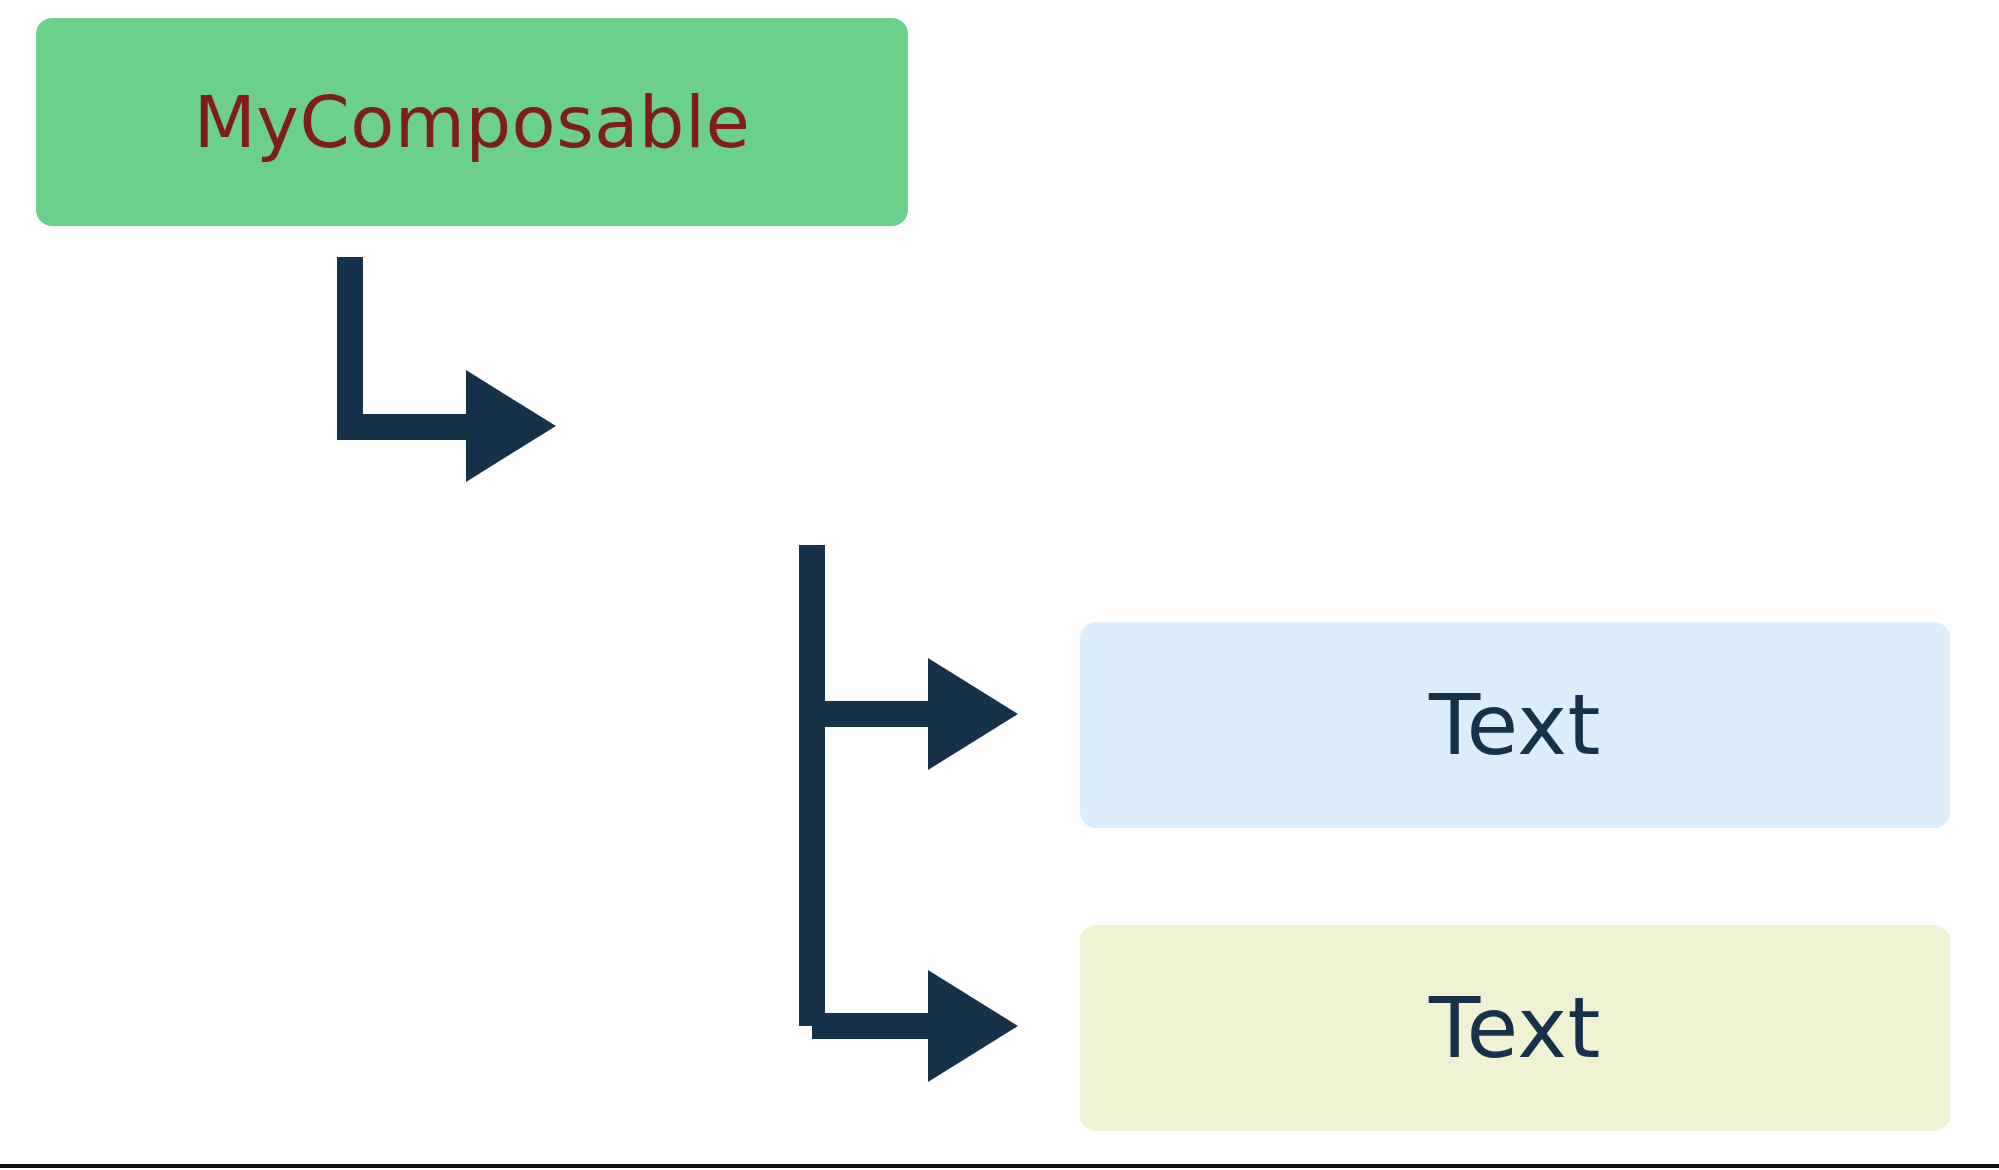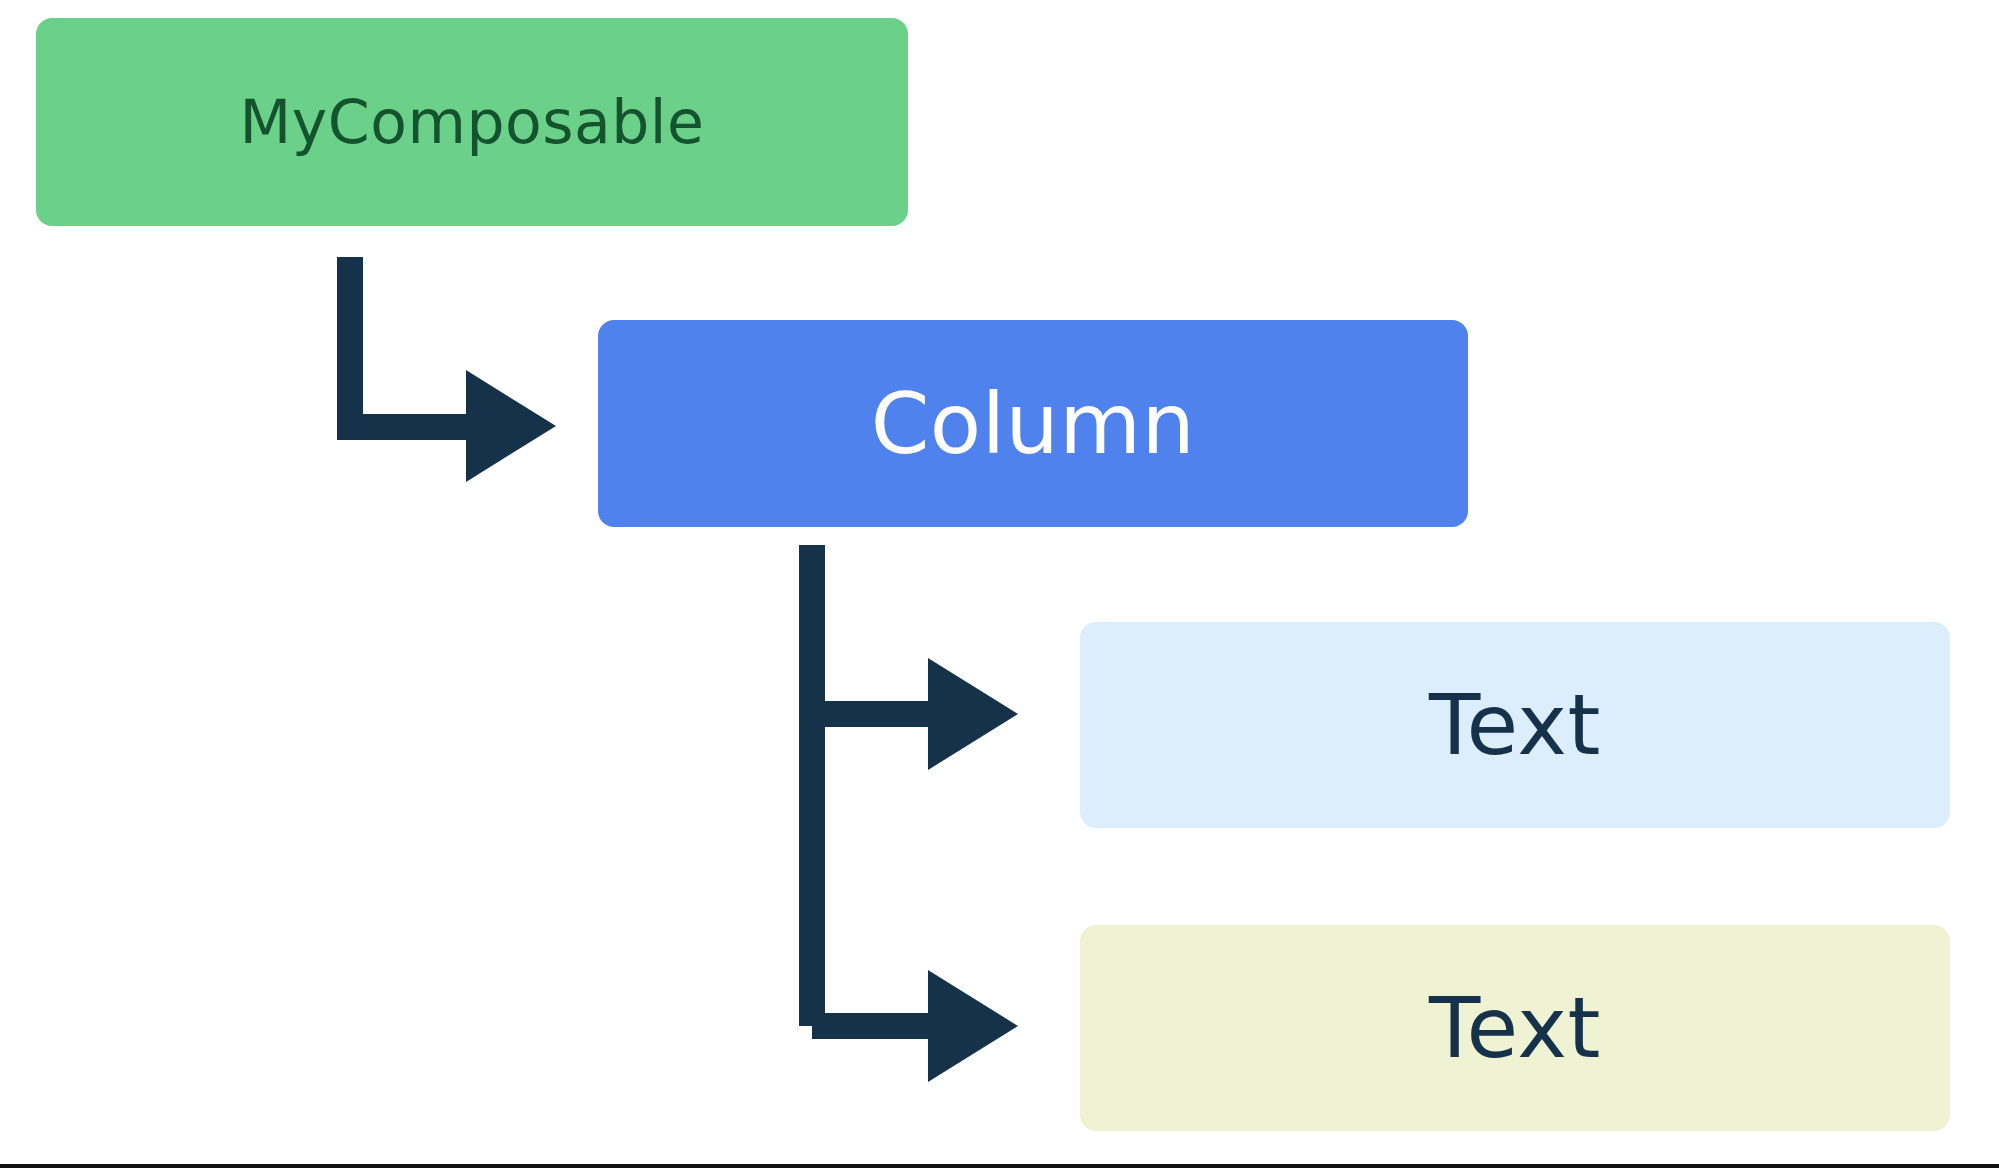--- a/index.html
+++ b/index.html
@@ -30,22 +30,22 @@
     letter-spacing: 0.5px;
     white-space: nowrap;
     user-select: none;
   }
   .node-root {
     left: 36px;
     top: 18px;
     width: 872px;
     height: 208px;
     background: #6BD18A;
-    color: #14532d;
-    font-size: 60px;
+    color: #7f1d1d;
+    font-size: 72px;
   }
   .node-column {
     left: 598px;
     top: 320px;
     width: 870px;
     height: 207px;
     background: #5082EE;
     color: #ffffff;
     font-size: 84px;
   }
@@ -109,23 +109,20 @@
     <g>
       <line x1="812" y1="1026" x2="938" y2="1026" stroke="#16324A" stroke-width="26" stroke-linecap="butt"></line>
       <polygon points="928,970 1018,1026 928,1082" fill="#16324A"></polygon>
     </g>
   </svg>
 
   <div class="node node-root">
     <span>MyComposable</span>
   </div>
 
-  <div class="node node-column">
-    <span>Column</span>
-  </div>
 
   <div class="node node-text-1">
     <span>Text</span>
   </div>
 
   <div class="node node-text-2">
     <span>Text</span>
   </div>
 
   <div class="baseline-rule"></div>

